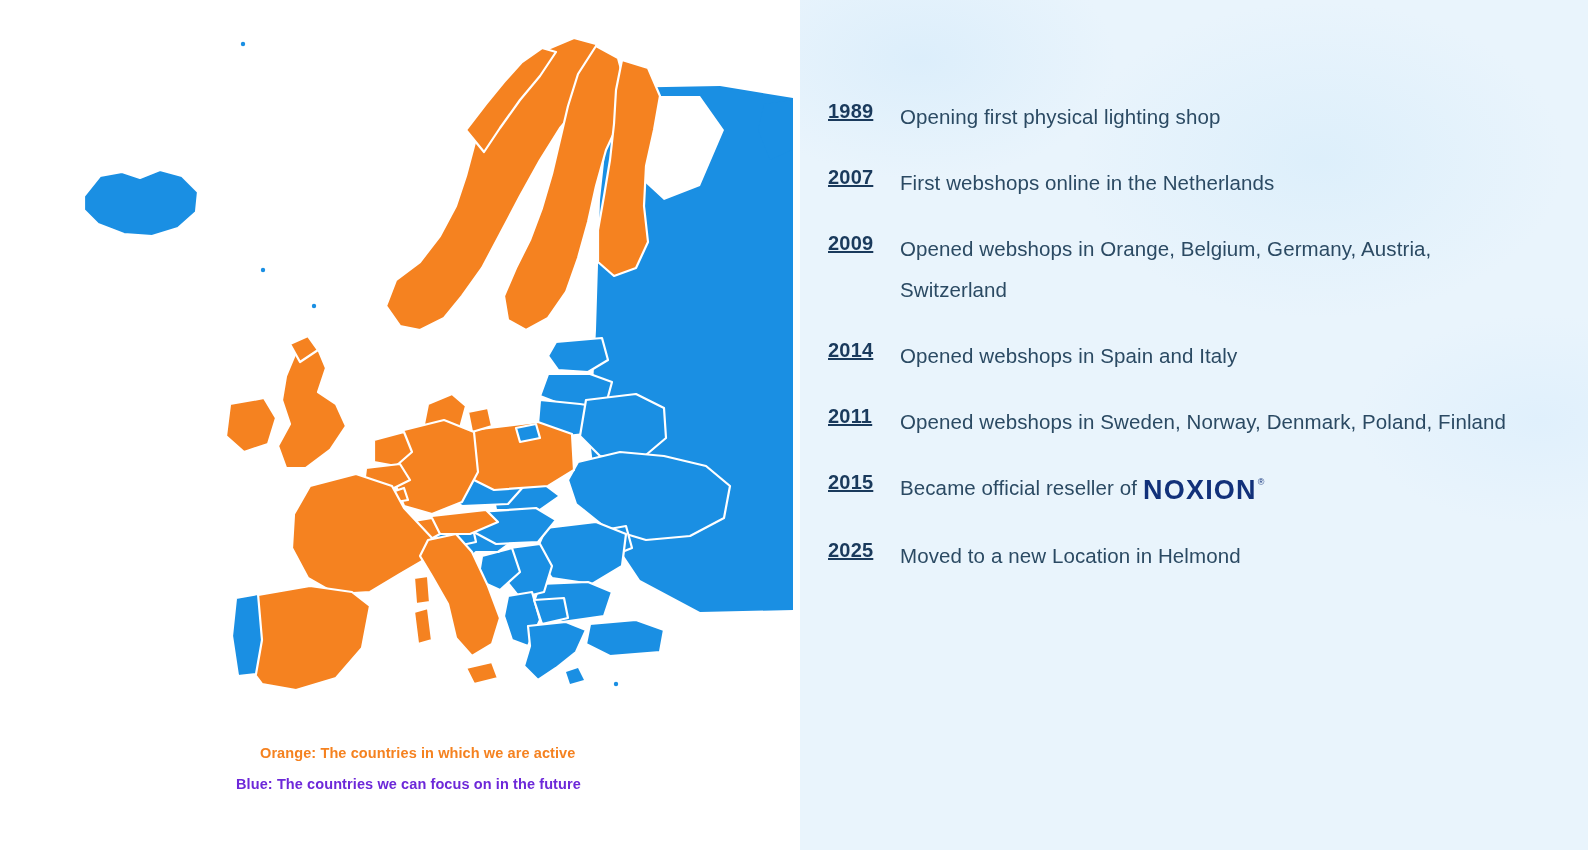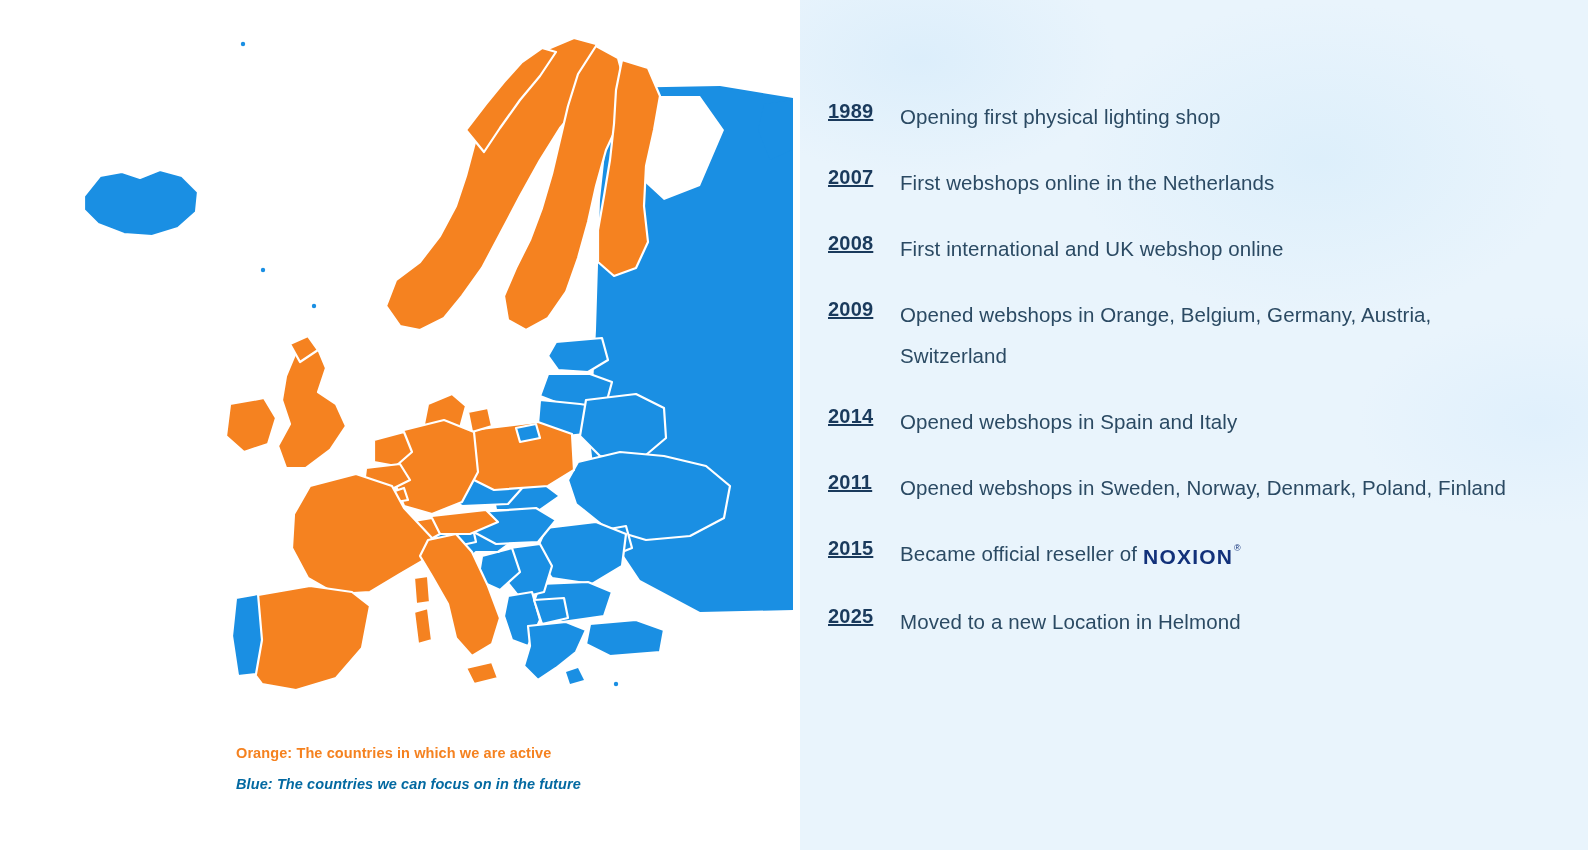--- a/index.html
+++ b/index.html
@@ -59,22 +59,22 @@
     left: 236px;
     top: 738px;
     width: 540px;
   }
   .legend-line {
     font-size: 14.5px;
     font-weight: bold;
     line-height: 31px;
     letter-spacing: 0.1px;
   }
-  .legend-orange { color: #f58220; }
-  .legend-blue { color: #0369a1; font-style: italic; }
+  .legend-orange { color: #f58220; margin-left: 24px; }
+  .legend-blue { color: #6d28d9; }
 
   
   .timeline {
     position: absolute;
     left: 828px;
     top: 96px;
     width: 720px;
   }
   .tl-row {
     display: flex;
@@ -105,21 +105,21 @@
     display: inline-flex;
     align-items: center;
     vertical-align: middle;
     margin-left: 6px;
     position: relative;
     top: 1px;
   }
   .noxion-logo {
     font-family: "Liberation Sans", sans-serif;
     font-weight: bold;
-    font-size: 21px;
+    font-size: 27px;
     letter-spacing: 1.2px;
     color: #12317a;
   }
   .noxion-tm {
     font-size: 9px;
     color: #12317a;
     position: relative;
     top: -8px;
     left: 1px;
   }
@@ -249,24 +249,20 @@
     <div class="tl-row">
       <div class="tl-year">1989</div>
       <div class="tl-text">Opening first physical lighting shop</div>
     </div>
 
     <div class="tl-row">
       <div class="tl-year">2007</div>
       <div class="tl-text">First webshops online in the Netherlands</div>
     </div>
 
-    <div class="tl-row">
-      <div class="tl-year">2008</div>
-      <div class="tl-text">First international and UK webshop online</div>
-    </div>
 
     <div class="tl-row">
       <div class="tl-year">2009</div>
       <div class="tl-text two-line">Opened webshops in Orange, Belgium, Germany, Austria, Switzerland</div>
     </div>
 
     <div class="tl-row">
       <div class="tl-year">2014</div>
       <div class="tl-text">Opened webshops in Spain and Italy</div>
     </div>

